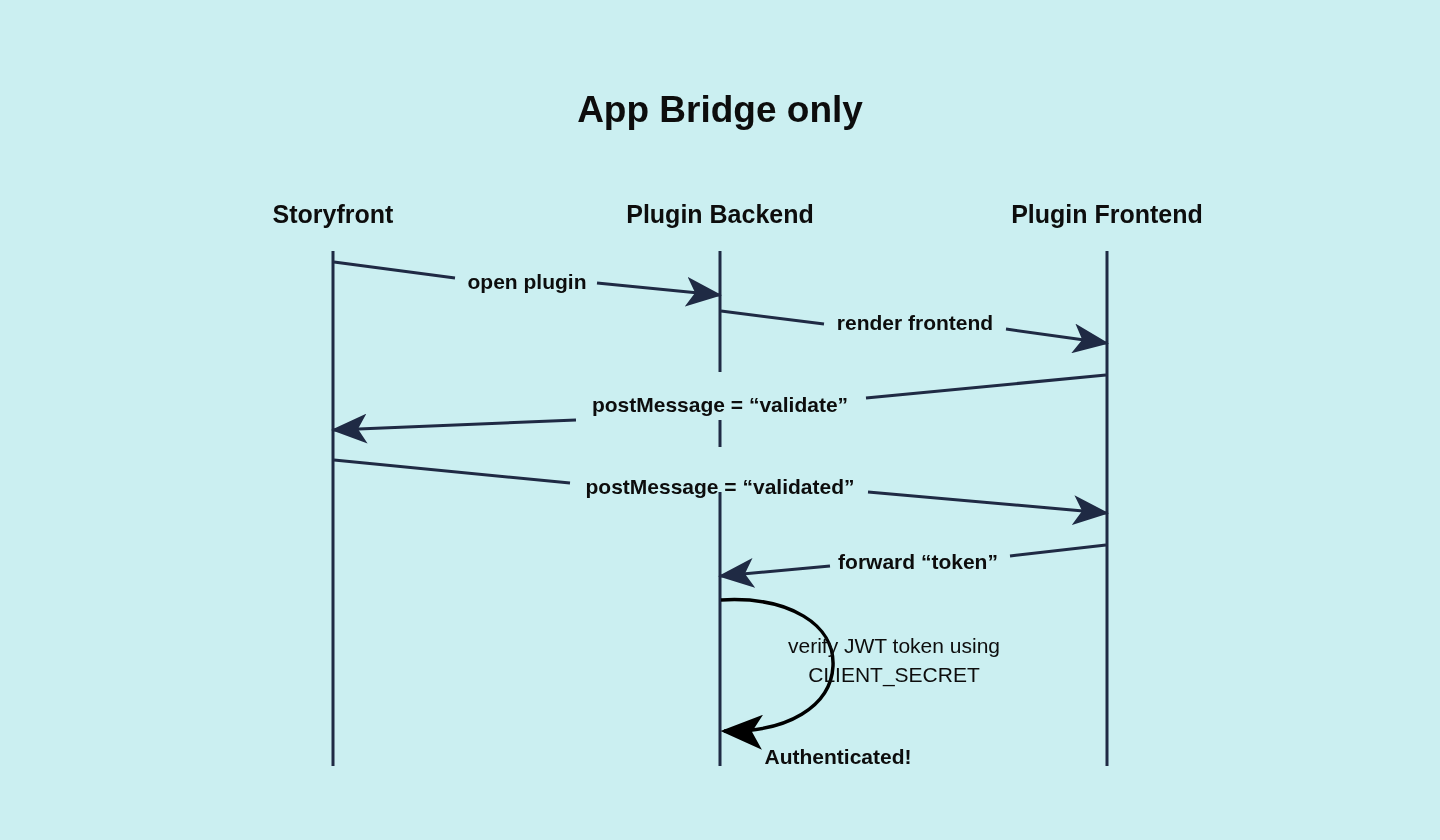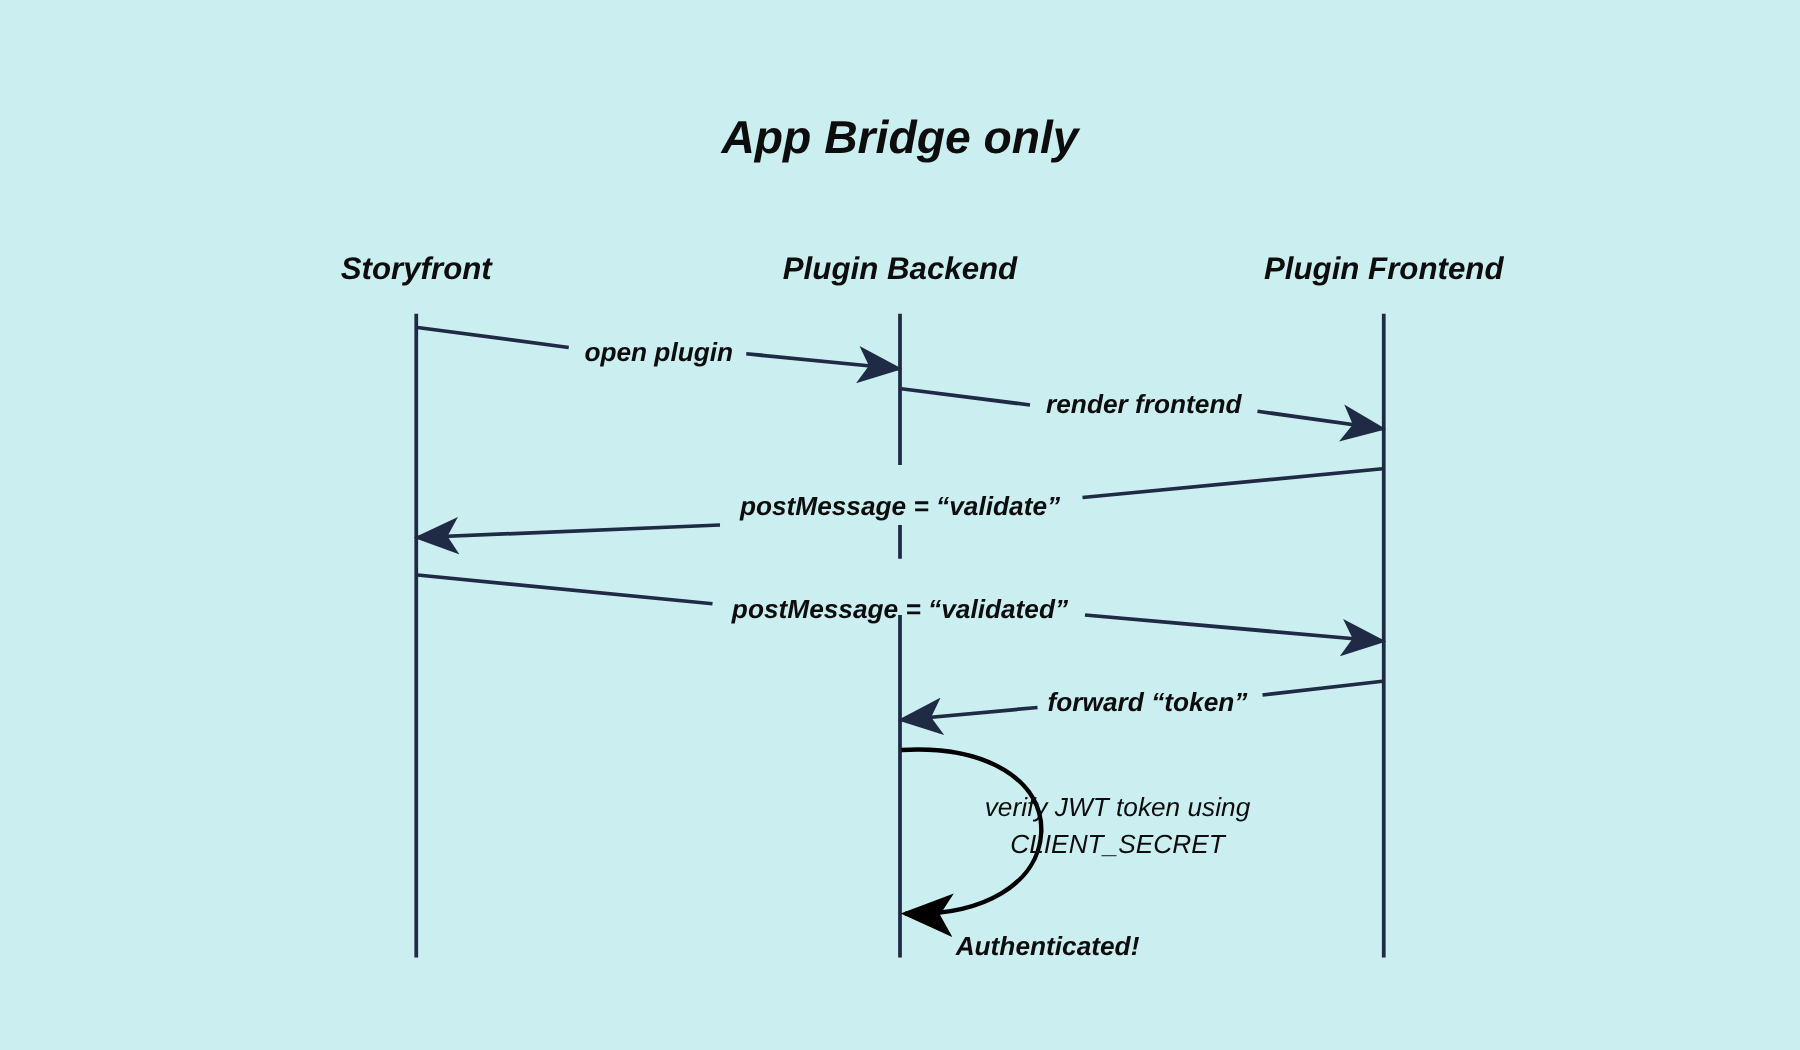--- a/index.html
+++ b/index.html
@@ -10,21 +10,20 @@
     width: 1440px;
     height: 840px;
     background: #cbeff1;
     font-family: "Liberation Sans", sans-serif;
     overflow: hidden;
   }
   #diagram-root {
     position: relative;
     width: 1152px;
     height: 840px;
-    font-style: italic;
   }
   #diagram-svg {
     position: absolute;
     top: 0;
     left: 0;
     width: 1440px;
     height: 840px;
     display: block;
   }
   .diagram-title {

